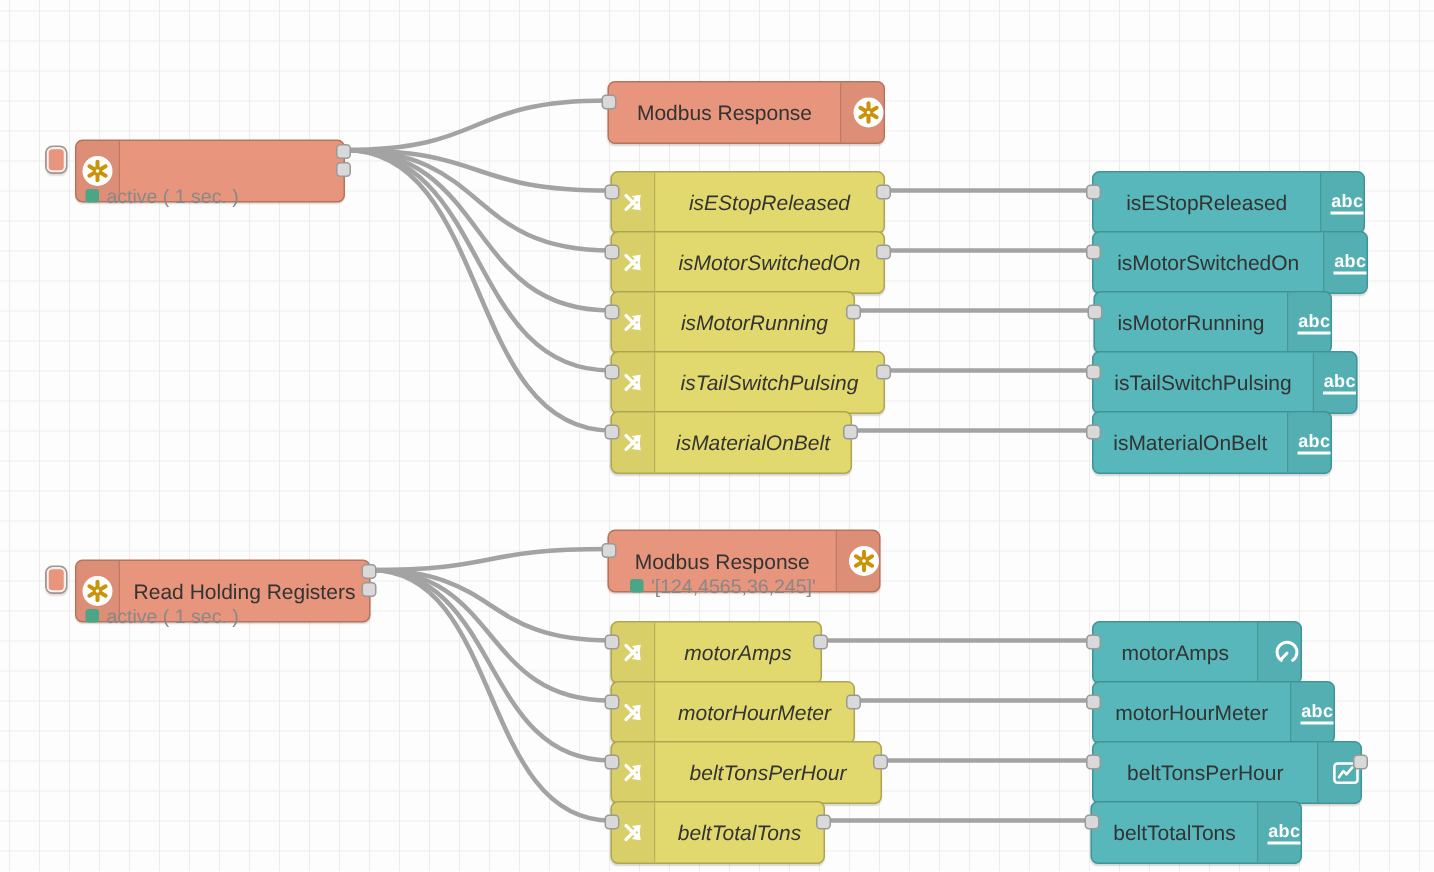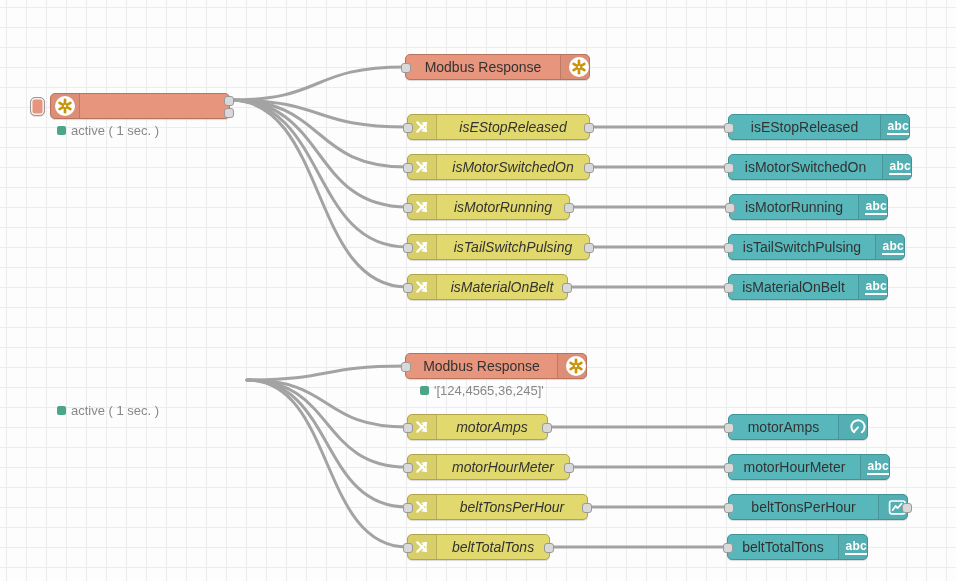--- a/index.html
+++ b/index.html
@@ -10,21 +10,21 @@
       linear-gradient(#ececec 1px, transparent 1px),
       linear-gradient(90deg, #ececec 1px, transparent 1px);
     background-size:20px 20px;
     background-position:6px 7px;
     font-family:"Liberation Sans", sans-serif;
   }
   #wire-layer { position:absolute; left:0; top:0; z-index:1; }
   .wire { fill:none; stroke-width:3px; stroke-linecap:round; }
 
   .node {
-    position:absolute; height:26px; border-radius:5px; border:1px solid;
+    position:absolute; height:42px; border-radius:5px; border:1px solid;
     box-sizing:border-box; display:flex; align-items:stretch; z-index:2;
     box-shadow:0 1px 1px rgba(0,0,0,0.15); cursor:move;
   }
   .node-label {
     flex:1; display:flex; align-items:center; justify-content:center;
     font-size:14px; color:#333; padding:0 7px; white-space:nowrap; overflow:hidden;
   }
   .node.change .node-label { font-style:italic; }
 
   .icon-area {
@@ -255,39 +255,58 @@
       </span>
       <span class="port input"></span>
     </div>
     <div class="node ui" style="left: 728px; top: 274px; width: 160px; background: rgb(88, 183, 186); border-color: rgb(63, 148, 151);">
       <span class="node-label">isMaterialOnBelt</span>
       <span class="icon-area right">
         <span class="abc-glyph">abc</span>
       </span>
       <span class="port input"></span>
     </div>
-    <div class="status" style="left: 57px; top: 403px; color: rgb(136, 136, 136);">
-      <span class="status-dot" style="background: rgb(75, 166, 135);"></span>
-      <span>active ( 1 sec. )</span>
-    </div>
-    <div class="node modbus-response" style="left: 405px; top: 353px; width: 182px; background: rgb(231, 149, 124); border-color: rgb(183, 116, 93);">
-      <span class="node-label">Modbus Response</span>
-      <span class="icon-area right">
+    <div class="node modbus-read" style="left: 50px; top: 373px; width: 197px; background: rgb(231, 149, 124); border-color: rgb(183, 116, 93);">
+      <span class="icon-area left">
         <span class="icon-circle">
           <svg width="16" height="16" viewBox="0 0 16 16">
             <line x1="8" y1="5.2" x2="8" y2="1.8" stroke="#c9940a" stroke-width="2.7" stroke-linecap="round"></line>
             <line x1="10.4" y1="6.6" x2="13.4" y2="4.9" stroke="#c9940a" stroke-width="2.7" stroke-linecap="round"></line>
             <line x1="10.4" y1="9.4" x2="13.4" y2="11.1" stroke="#c9940a" stroke-width="2.7" stroke-linecap="round"></line>
             <line x1="8" y1="10.8" x2="8" y2="14.2" stroke="#c9940a" stroke-width="2.7" stroke-linecap="round"></line>
             <line x1="5.6" y1="9.4" x2="2.6" y2="11.1" stroke="#c9940a" stroke-width="2.7" stroke-linecap="round"></line>
             <line x1="5.6" y1="6.6" x2="2.6" y2="4.9" stroke="#c9940a" stroke-width="2.7" stroke-linecap="round"></line>
             <circle cx="8" cy="8" r="2.1" fill="#fff" stroke="#c9940a" stroke-width="1.8"></circle>
           </svg>
         </span>
       </span>
+      <span class="node-label">Read Holding Registers</span>
+      <span class="port out-a"></span>
+      <span class="port out-b"></span>
+      <span class="node-button" style="background: rgb(231, 149, 124);"></span>
+    </div>
+    <div class="status" style="left: 57px; top: 403px; color: rgb(136, 136, 136);">
+      <span class="status-dot" style="background: rgb(75, 166, 135);"></span>
+      <span>active ( 1 sec. )</span>
+    </div>
+    <div class="node modbus-response" style="left: 405px; top: 353px; width: 182px; background: rgb(231, 149, 124); border-color: rgb(183, 116, 93);">
+      <span class="node-label">Modbus Response</span>
+      <span class="icon-area right">
+        <span class="icon-circle">
+          <svg width="16" height="16" viewBox="0 0 16 16">
+            <line x1="8" y1="5.2" x2="8" y2="1.8" stroke="#c9940a" stroke-width="2.7" stroke-linecap="round"></line>
+            <line x1="10.4" y1="6.6" x2="13.4" y2="4.9" stroke="#c9940a" stroke-width="2.7" stroke-linecap="round"></line>
+            <line x1="10.4" y1="9.4" x2="13.4" y2="11.1" stroke="#c9940a" stroke-width="2.7" stroke-linecap="round"></line>
+            <line x1="8" y1="10.8" x2="8" y2="14.2" stroke="#c9940a" stroke-width="2.7" stroke-linecap="round"></line>
+            <line x1="5.6" y1="9.4" x2="2.6" y2="11.1" stroke="#c9940a" stroke-width="2.7" stroke-linecap="round"></line>
+            <line x1="5.6" y1="6.6" x2="2.6" y2="4.9" stroke="#c9940a" stroke-width="2.7" stroke-linecap="round"></line>
+            <circle cx="8" cy="8" r="2.1" fill="#fff" stroke="#c9940a" stroke-width="1.8"></circle>
+          </svg>
+        </span>
+      </span>
       <span class="port input"></span>
     </div>
     <div class="status" style="left: 420px; top: 383px; color: rgb(136, 136, 136); justify-content: flex-end;">
       <span class="status-dot" style="background: rgb(75, 166, 135);"></span>
       <span>'[124,4565,36,245]'</span>
     </div>
     <div class="node change" style="left: 407px; top: 414px; width: 141px; background: rgb(226, 217, 110); border-color: rgb(175, 165, 78);">
       <span class="icon-area left">
         <span style="display:flex">
           <svg width="18" height="18" viewBox="0 0 18 18">

